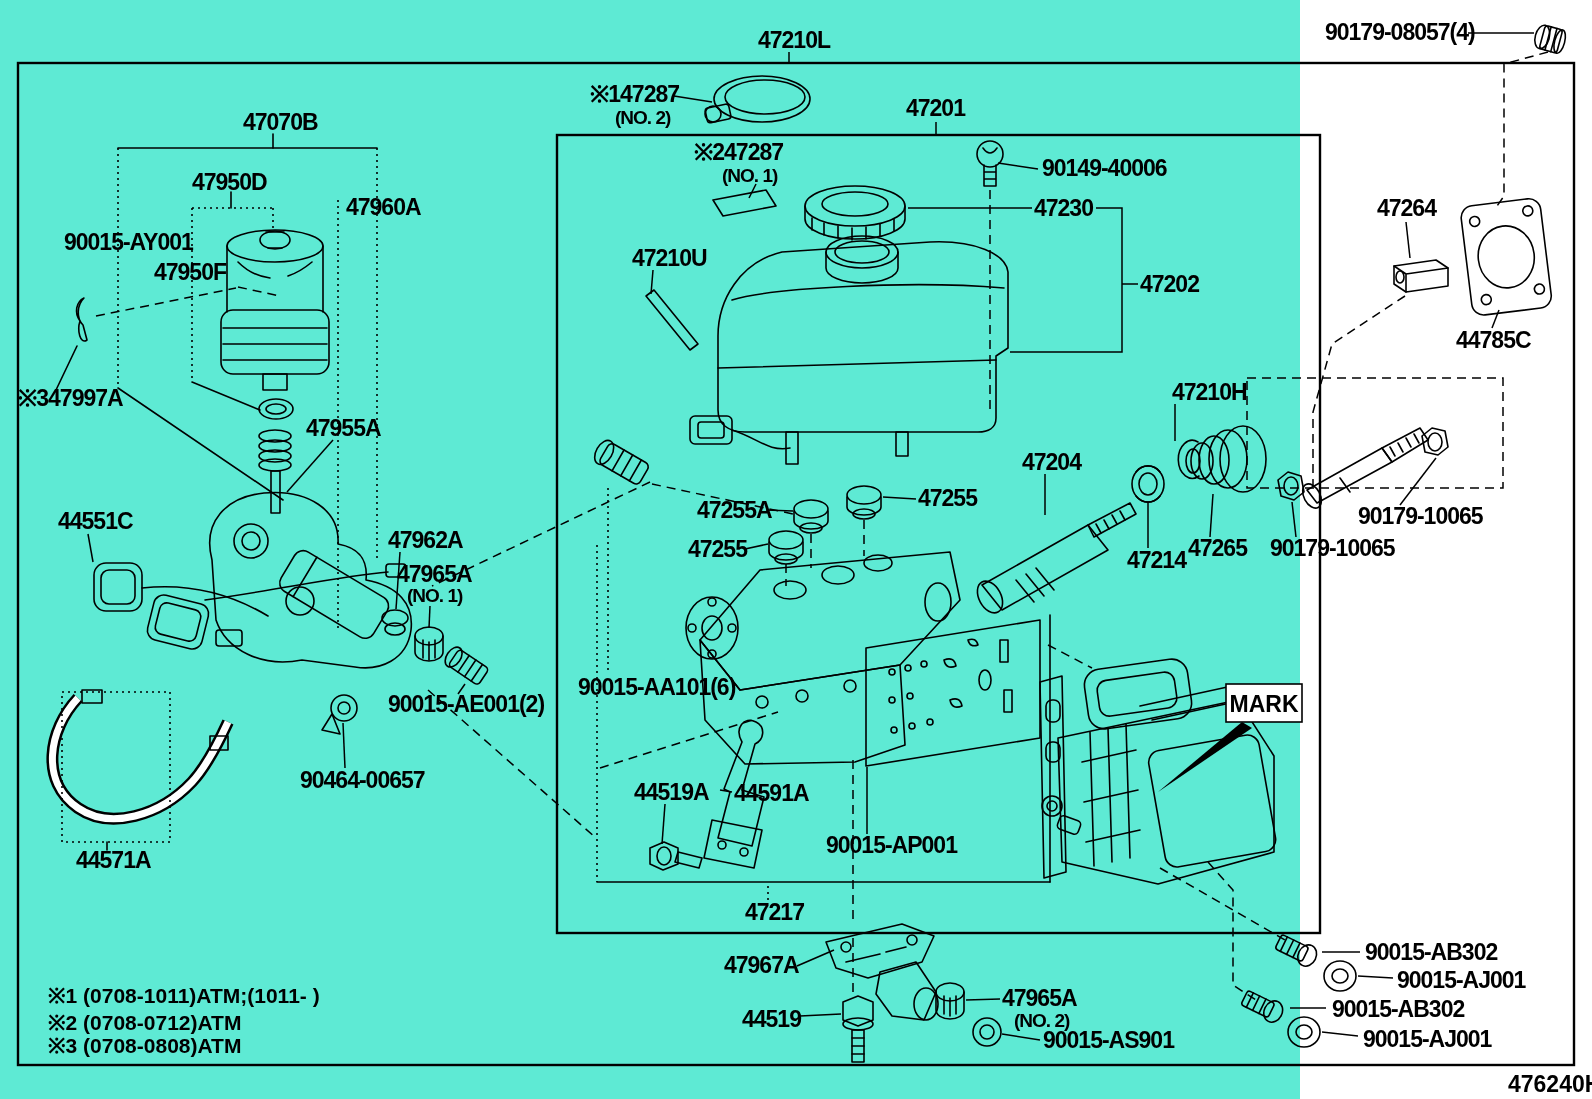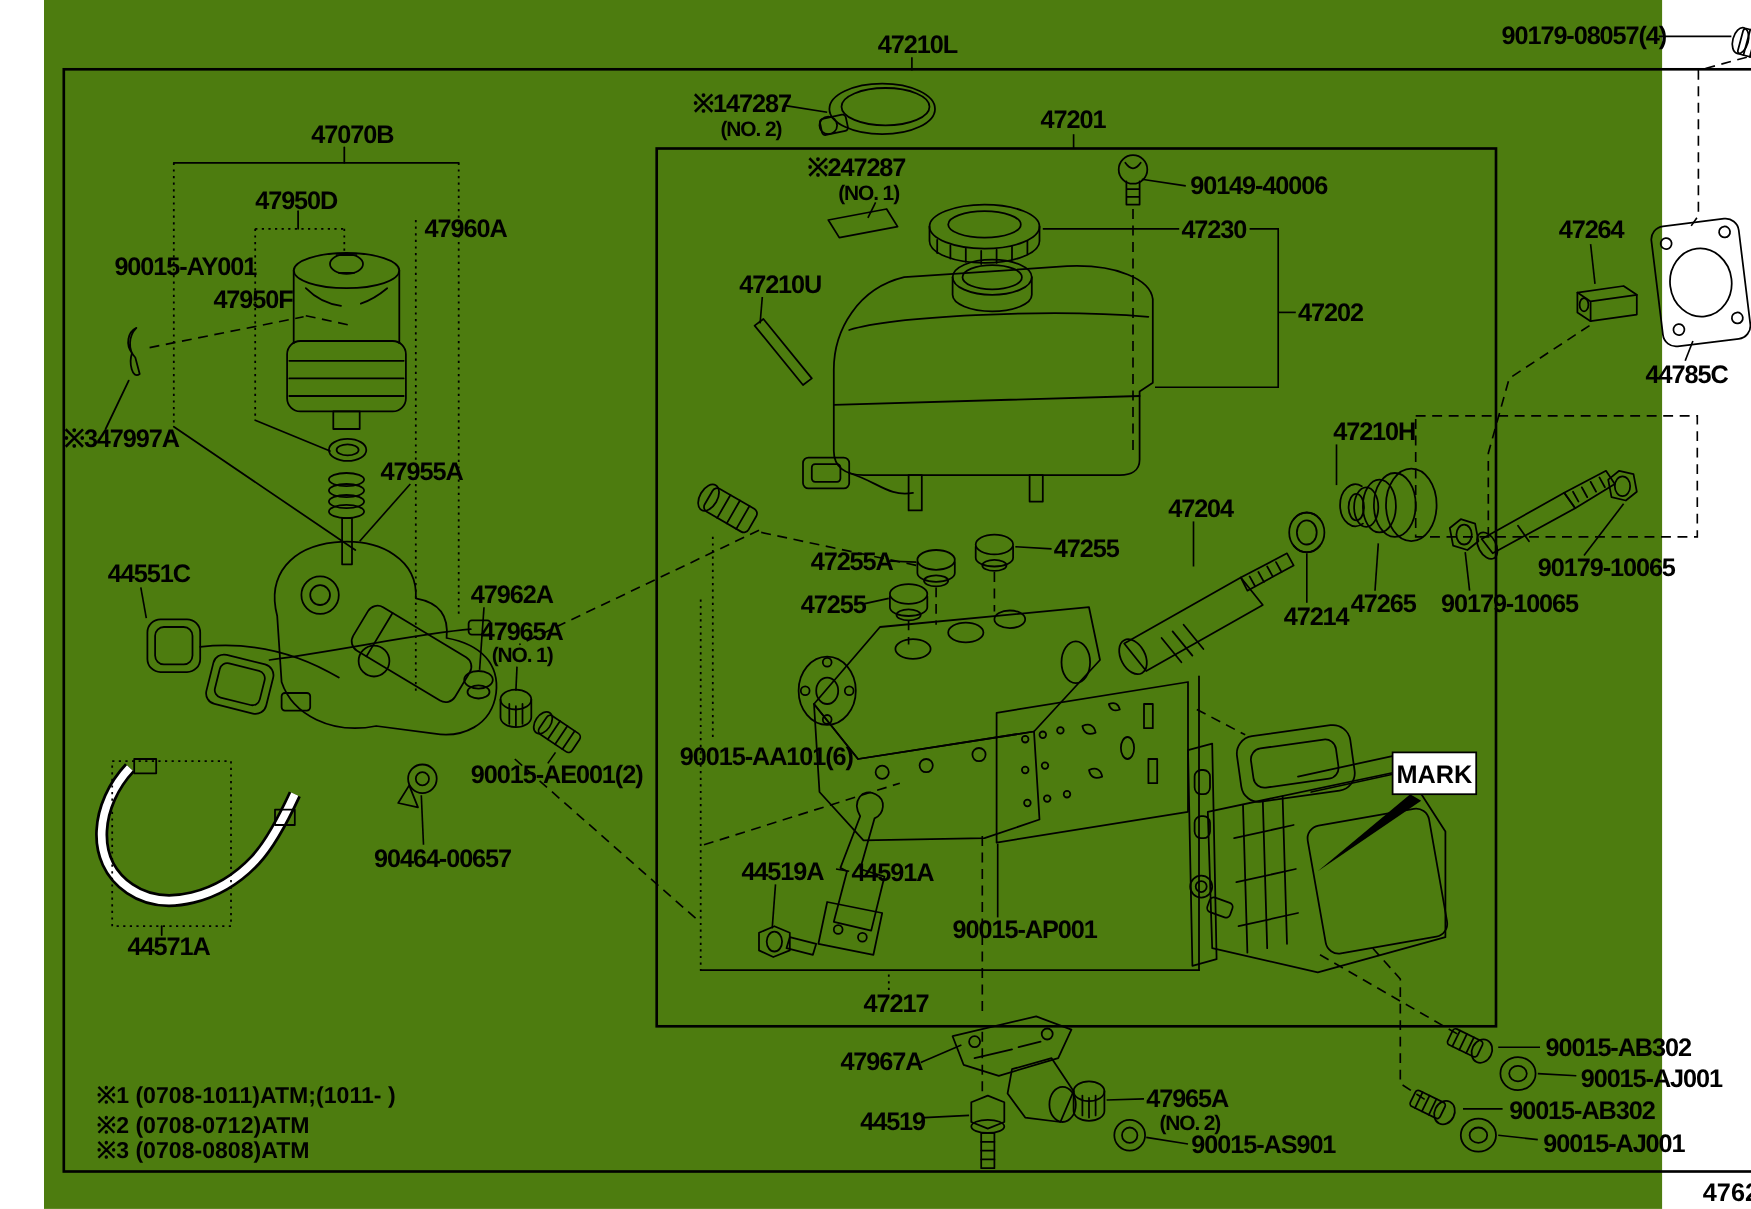--- a/index.html
+++ b/index.html
@@ -1,16 +1,16 @@
 <!DOCTYPE html>
 <html><head>
 <meta charset="utf-8">
 <style>
   html,body{margin:0;padding:0;background:#fff;}
-  .stage{width:1471px;height:1099px;position:relative;background:#4d7c0f;margin-left:40px;}
+  .stage{width:1300px;height:1099px;position:relative;background:#5eead4;}
   svg{display:block;}
   svg .s{fill:none;stroke:#000;stroke-width:1.6;stroke-linecap:round;stroke-linejoin:round;}
   svg .th{fill:none;stroke:#000;stroke-width:2.4;}
   svg .ld{fill:none;stroke:#000;stroke-width:1.5;}
   svg .d{fill:none;stroke:#000;stroke-width:1.5;stroke-dasharray:9 6;}
   svg .dt{fill:none;stroke:#000;stroke-width:1.6;stroke-dasharray:2 4;}
   svg .fw{fill:#fff;stroke:#000;stroke-width:1.6;}
   svg .fb{fill:#000;stroke:none;}
   svg text{font-family:"Liberation Sans",sans-serif;font-weight:bold;font-size:23px;fill:#000;stroke:none;letter-spacing:-1px;}
   svg text.small{font-size:19px;}

